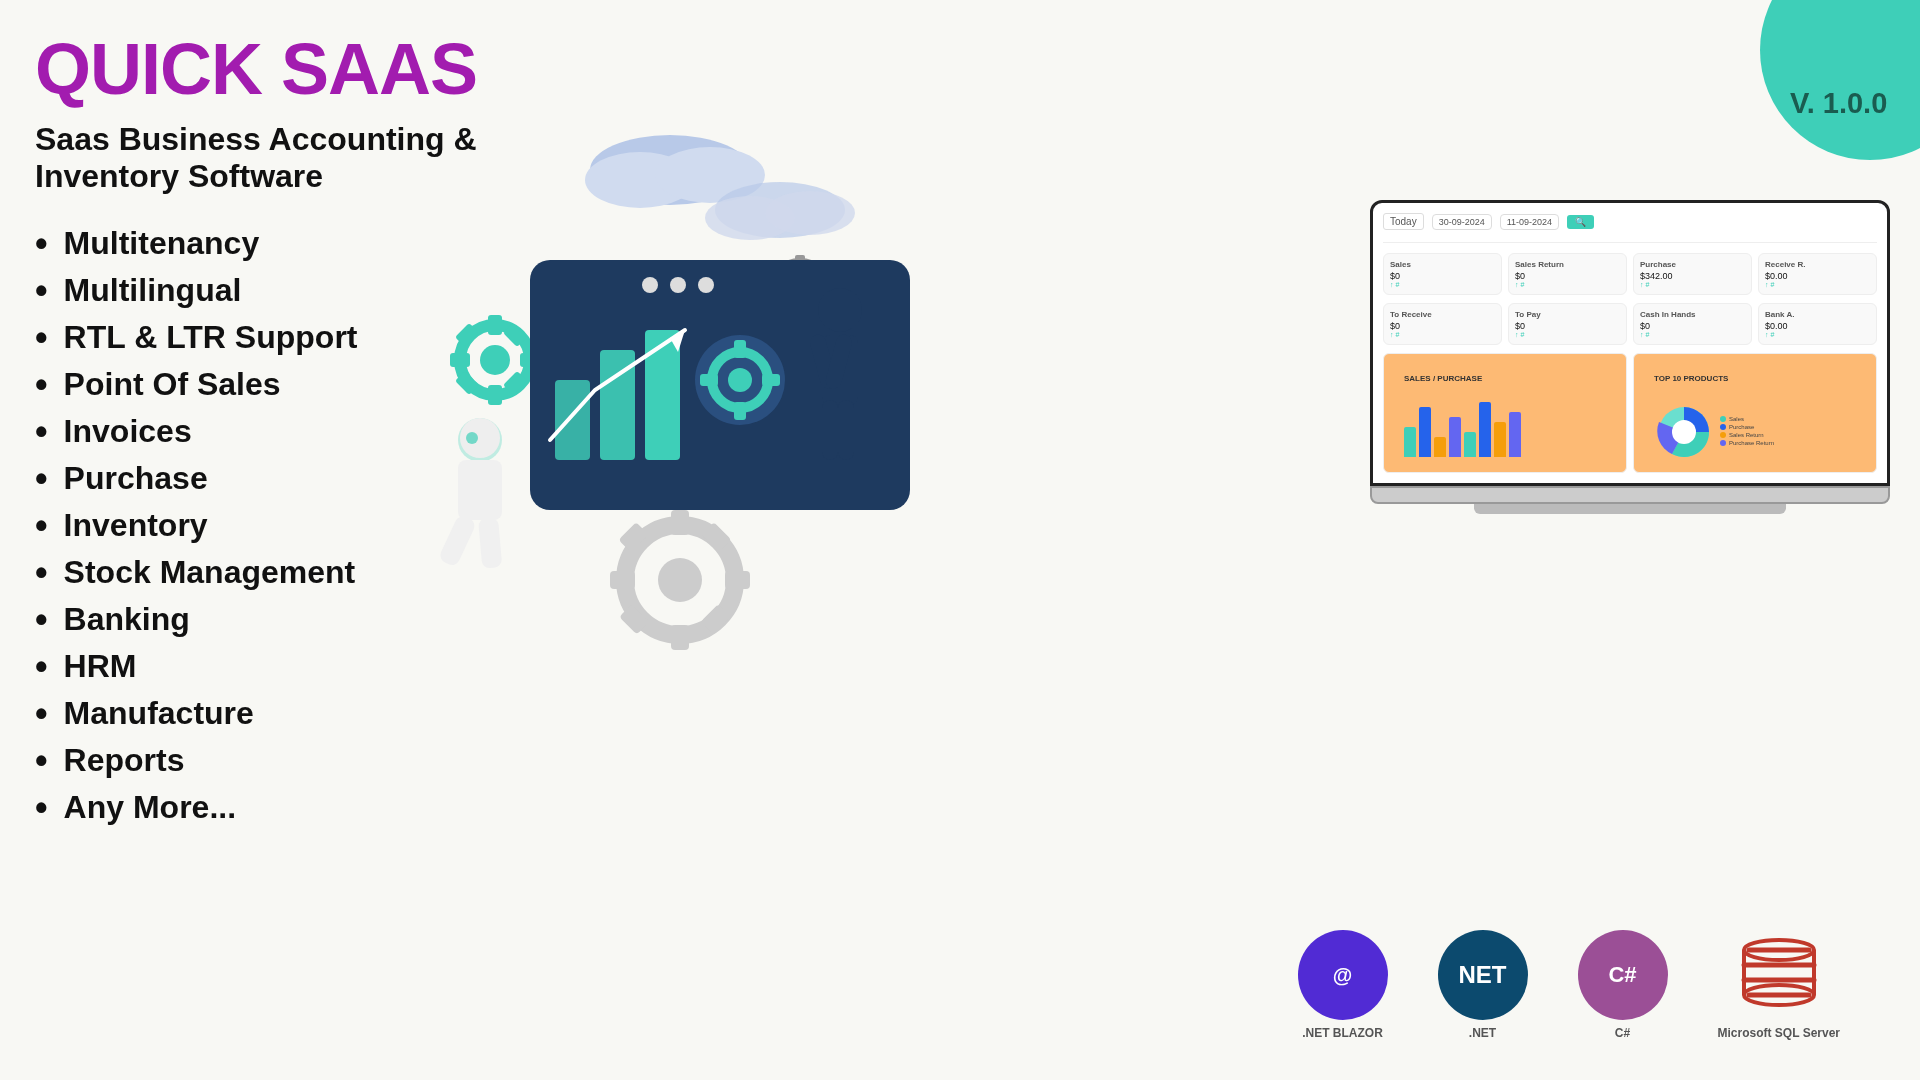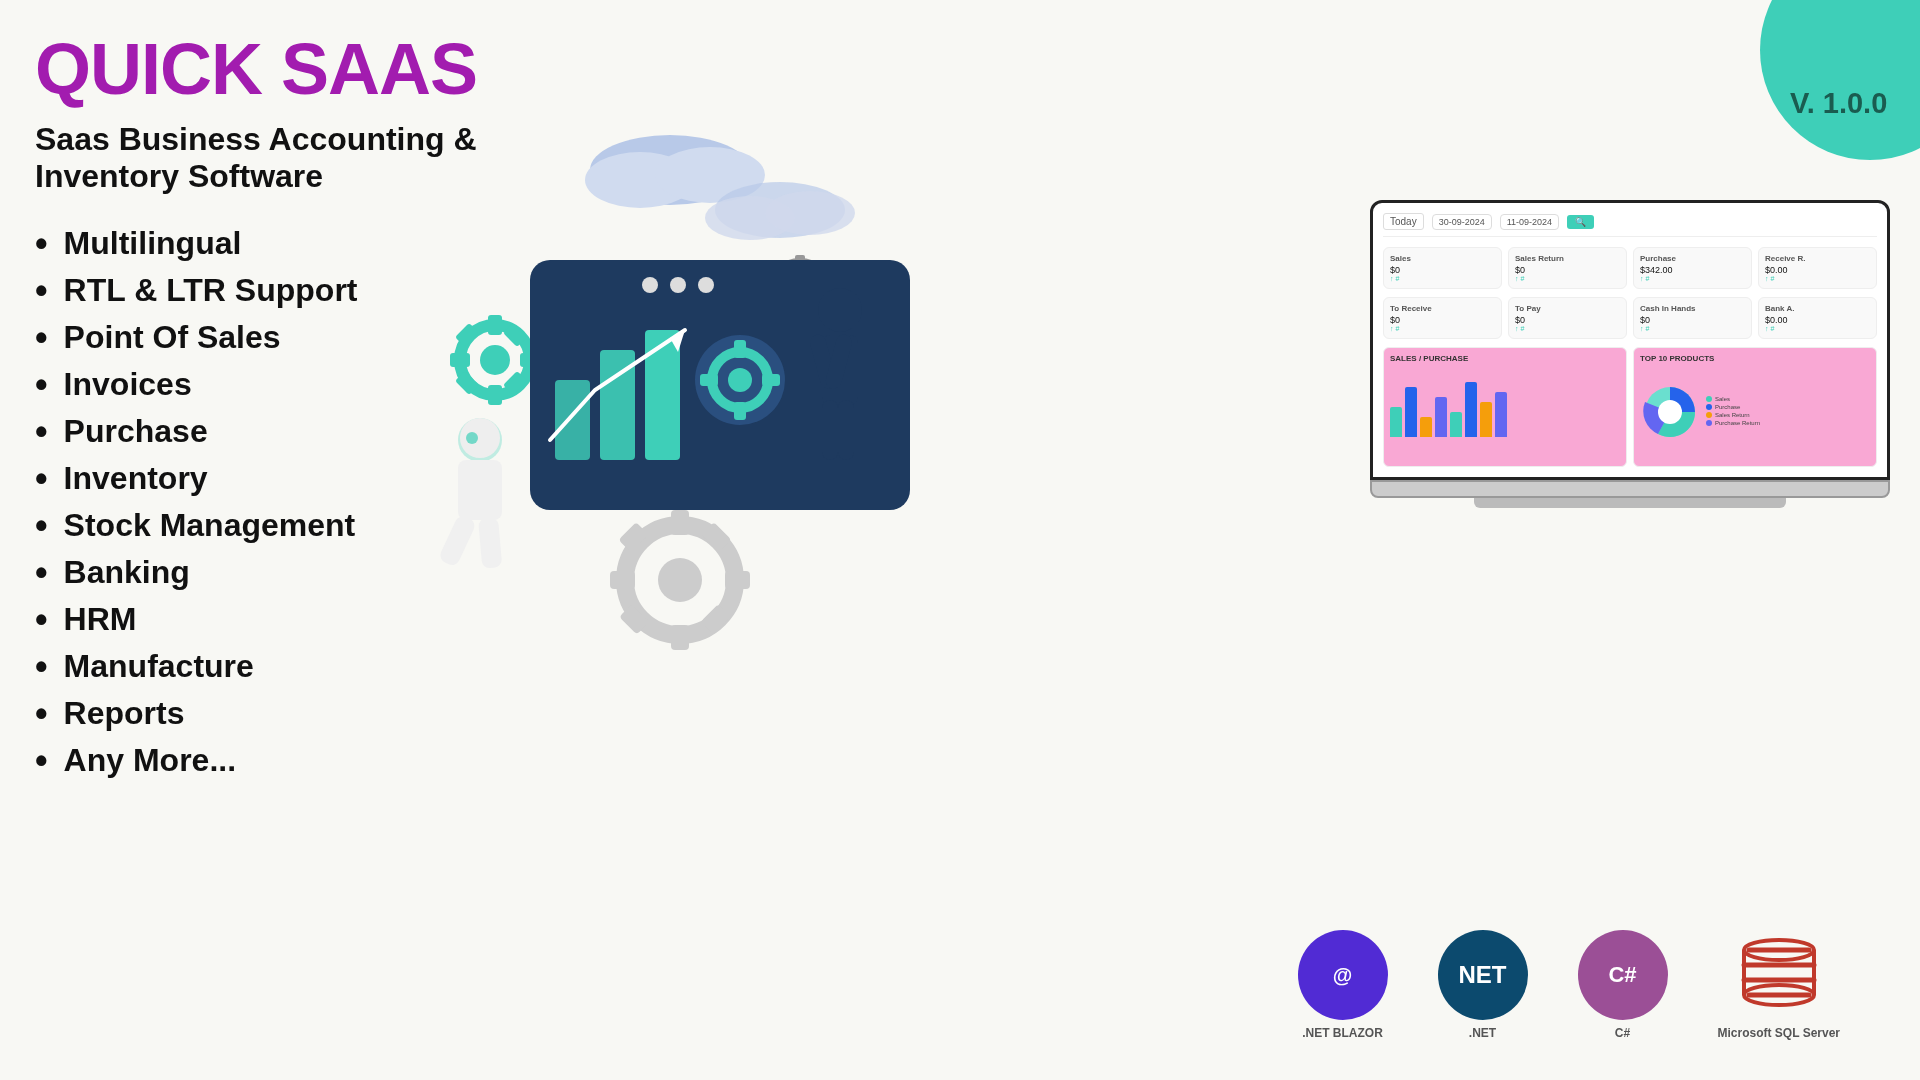--- a/index.html
+++ b/index.html
@@ -76,21 +76,21 @@
       color: #111;
       font-size: 36px;
       line-height: 1;
     }
 
     .dashboard-header {
       display: flex;
       align-items: center;
       gap: 8px;
       margin-bottom: 10px;
-      padding-bottom: 6px;
+      padding-bottom: 12px;
       border-bottom: 1px solid #eee;
     }
 
     .dash-filter {
       font-size: 10px;
       color: #555;
       border: 1px solid #ddd;
       padding: 2px 6px;
       border-radius: 3px;
     }
@@ -143,24 +143,24 @@
     }
 
     .charts-row {
       display: flex;
       gap: 6px;
       height: 120px;
     }
 
     .chart-card {
       flex: 1;
-      background: #f9a8d4;
+      background: #fdba74;
       border: 1px solid #eee;
       border-radius: 6px;
-      padding: 6px;
+      padding: 20px;
     }
 
     .chart-title {
       font-size: 8px;
       font-weight: bold;
       color: #333;
       margin-bottom: 4px;
     }
 
     .bar-chart {
@@ -290,20 +290,21 @@
 <body>
 
 <div class="teal-circle">
   <span class="version">V. 1.0.0</span>
 </div>
 
 <div class="left-content">
   <h1 class="app-title">QUICK SAAS</h1>
   <p class="app-subtitle">Saas Business Accounting &amp; Inventory Software</p>
   <ul class="features-list" id="features-ul">
+      <li>Multitenancy</li>
       <li>Multilingual</li>
       <li>RTL &amp; LTR Support</li>
       <li>Point Of Sales</li>
       <li>Invoices</li>
       <li>Purchase</li>
       <li>Inventory</li>
       <li>Stock Management</li>
       <li>Banking</li>
       <li>HRM</li>
       <li>Manufacture</li>

